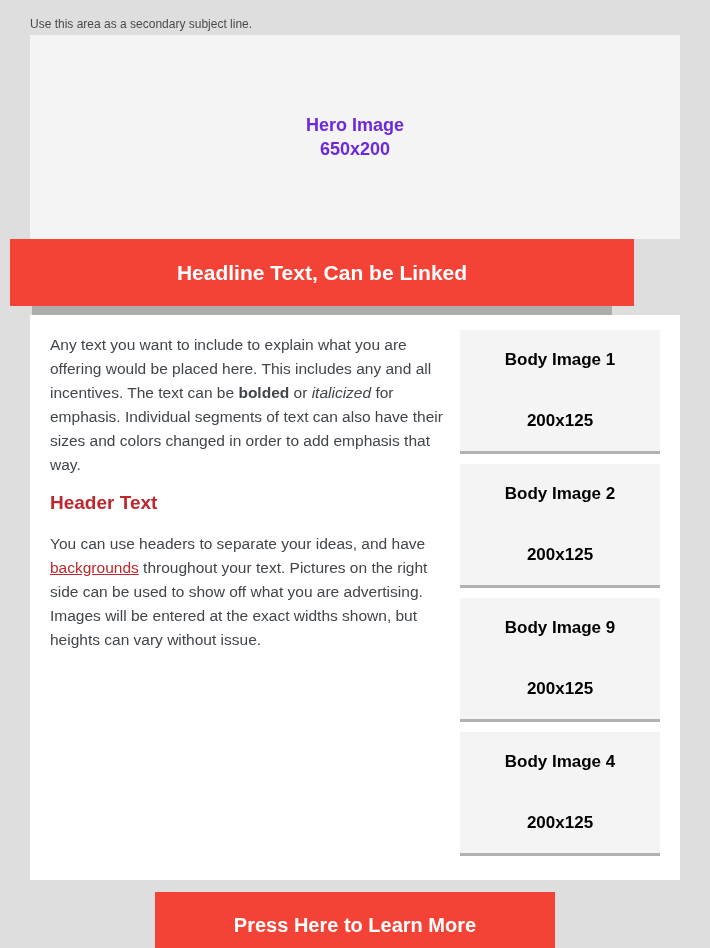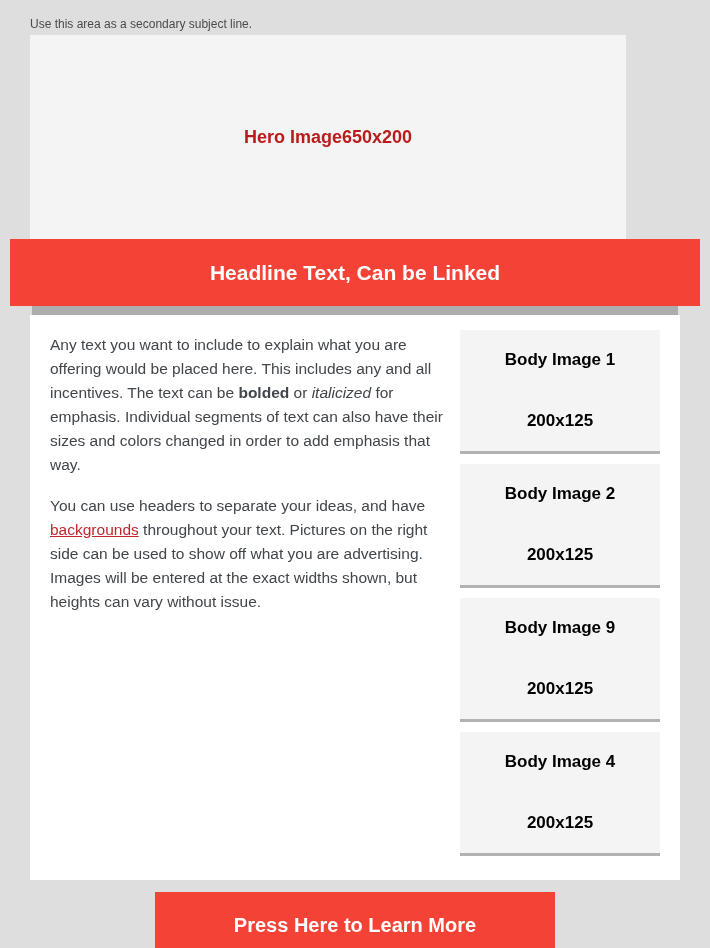--- a/index.html
+++ b/index.html
@@ -14,33 +14,33 @@
   .subject-line {
     position: absolute;
     left: 30px; top: 17px;
     font-size: 12px;
     color: #4a4a4a;
   }
 
   .hero {
     position: absolute;
     left: 30px; top: 35px;
-    width: 596px; height: 204px;
+    width: 650px; height: 204px;
     background: #f4f4f4;
-    display: flex; flex-direction: row;
+    display: flex; flex-direction: column;
     align-items: center; justify-content: center;
     font-weight: bold; font-size: 18px; line-height: 24px;
-    color: #b91c1c;
+    color: #6d28d9;
     text-align: center;
   }
 
   .banner {
     position: absolute;
     left: 10px; top: 239px;
-    width: 690px; height: 67px;
+    width: 624px; height: 67px;
     background: #f44336;
     display: flex; align-items: center; justify-content: center;
     color: #ffffff;
     font-size: 21px; font-weight: bold;
     cursor: pointer;
     text-decoration: none;
   }
   .banner::after {
     content: "";
     position: absolute;
@@ -123,20 +123,21 @@
 <a class="banner">
   <span>Headline Text, Can be Linked</span>
 </a>
 
 <div class="content">
 
   <div class="text-col">
 
     <p class="intro-para"><span>Any text you want to include to explain what you are offering would be placed here. This includes any and all incentives. The text can be </span><span class="bold-seg">bolded</span><span> or </span><span class="italic-seg">italicized</span><span> for emphasis. Individual segments of text can also have their sizes and colors changed in order to add emphasis that way.</span></p>
 
+    <h2 class="section-header">Header Text</h2>
 
     <p class="body-para"><span>You can use headers to separate your ideas, and have </span><a class="hyperlink">backgrounds</a><span> throughout your text. Pictures on the right side can be used to show off what you are advertising. Images will be entered at the exact widths shown, but heights can vary without issue.</span></p>
 
 
 
   </div>
 
   <div class="img-col">
 
     <div class="img-block">

